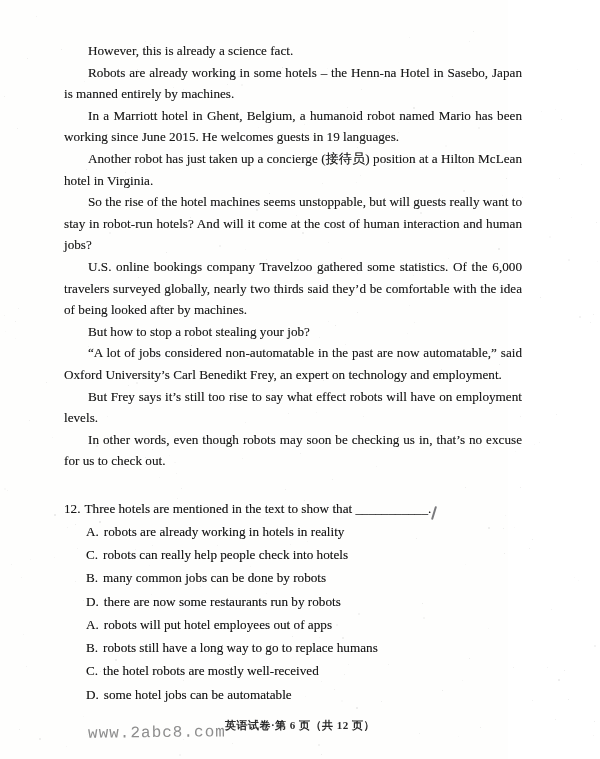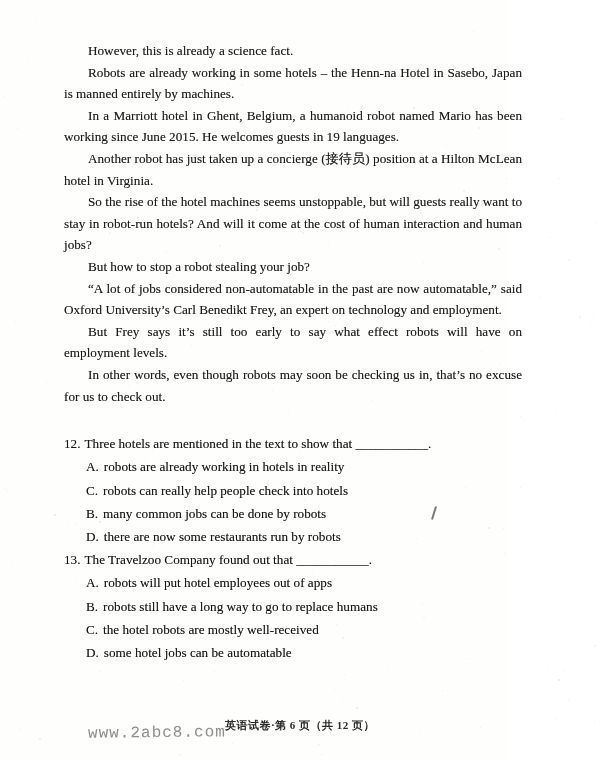--- a/index.html
+++ b/index.html
@@ -314,23 +314,24 @@
     </div>
 
   <div class="content">
 
     <div>
       <p class="para">However, this is already a science fact.</p>
       <p class="para">Robots are already working in some hotels – the Henn-na Hotel in Sasebo, Japan is manned entirely by machines.</p>
       <p class="para">In a Marriott hotel in Ghent, Belgium, a humanoid robot named Mario has been working since June 2015. He welcomes guests in 19 languages.</p>
       <p class="para">Another robot has just taken up a concierge (接待员) position at a Hilton McLean hotel in Virginia.</p>
       <p class="para">So the rise of the hotel machines seems unstoppable, but will guests really want to stay in robot-run hotels? And will it come at the cost of human interaction and human jobs?</p>
+      <p class="para">U.S. online bookings company Travelzoo gathered some statistics. Of the 6,000 travelers surveyed globally, nearly two thirds said they’d be comfortable with the idea of being looked after by machines.</p>
       <p class="para">But how to stop a robot stealing your job?</p>
       <p class="para">“A lot of jobs considered non-automatable in the past are now automatable,” said Oxford University’s Carl Benedikt Frey, an expert on technology and employment.</p>
-      <p class="para">But Frey says it’s still too early to say what effect robots will have on employment levels.</p>
+      <p class="para">But Frey says it’s still too rise to say what effect robots will have on employment levels.</p>
       <p class="para">In other words, even though robots may soon be checking us in, that’s no excuse for us to check out.</p>
     </div>
 
     <div class="questions">
 
       <p class="q-line">
         <span class="q-num">12.</span><span>Three hotels are mentioned in the text to show that ___________.</span>
       </p>
       <p class="option">
         <span class="opt-label">A.</span><span>robots are already working in hotels in reality</span>
@@ -338,23 +339,20 @@
       <p class="option">
         <span class="opt-label">C.</span><span>robots can really help people check into hotels</span>
       </p>
       <p class="option">
         <span class="opt-label">B.</span><span>many common jobs can be done by robots</span>
       </p>
       <p class="option">
         <span class="opt-label">D.</span><span>there are now some restaurants run by robots</span>
       </p>
 
-      <p class="q-line">
-        <span class="q-num">13.</span><span>The Travelzoo Company found out that ___________.</span>
-      </p>
       <p class="option">
         <span class="opt-label">A.</span><span>robots will put hotel employees out of apps</span>
       </p>
       <p class="option">
         <span class="opt-label">B.</span><span>robots still have a long way to go to replace humans</span>
       </p>
       <p class="option">
         <span class="opt-label">C.</span><span>the hotel robots are mostly well-received</span>
       </p>
       <p class="option">

